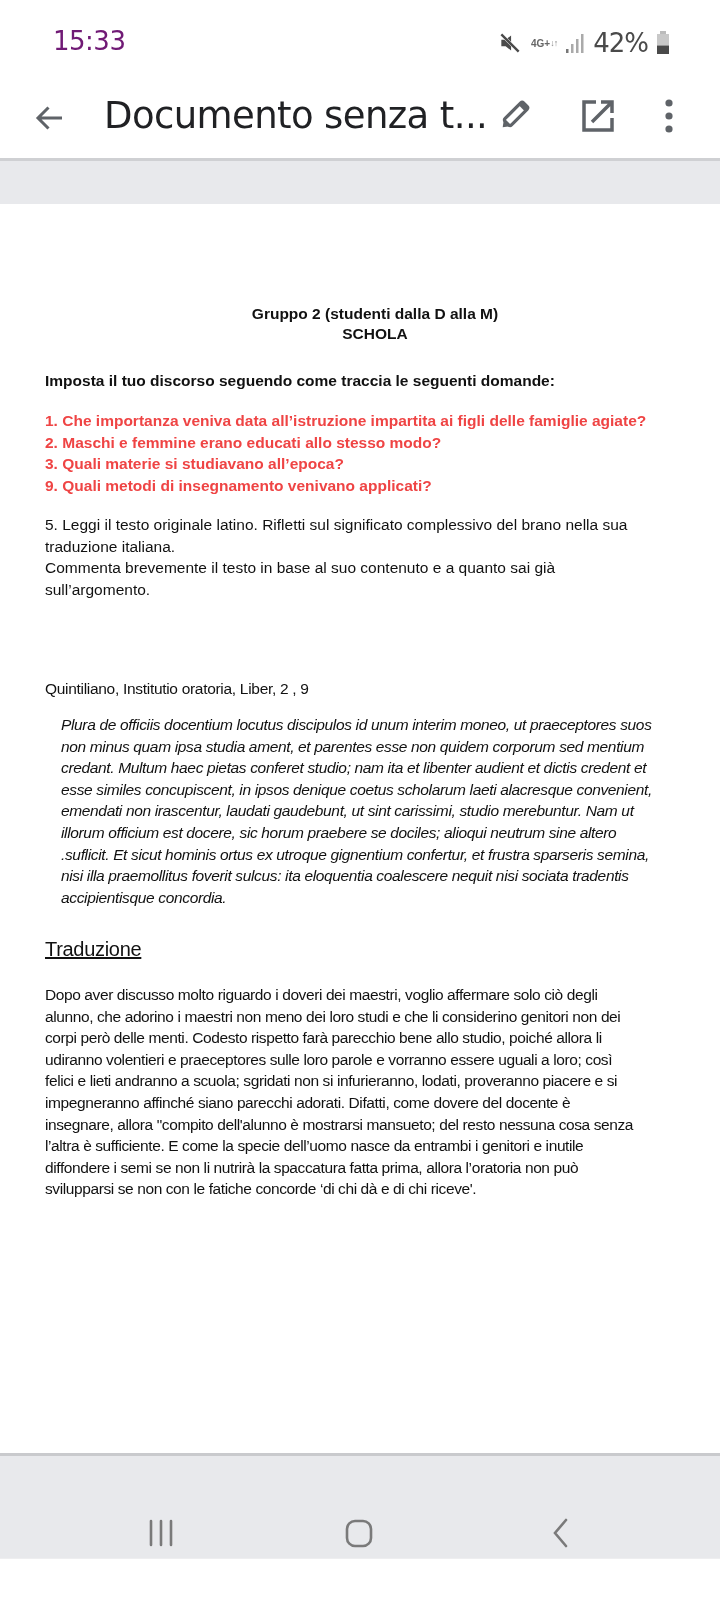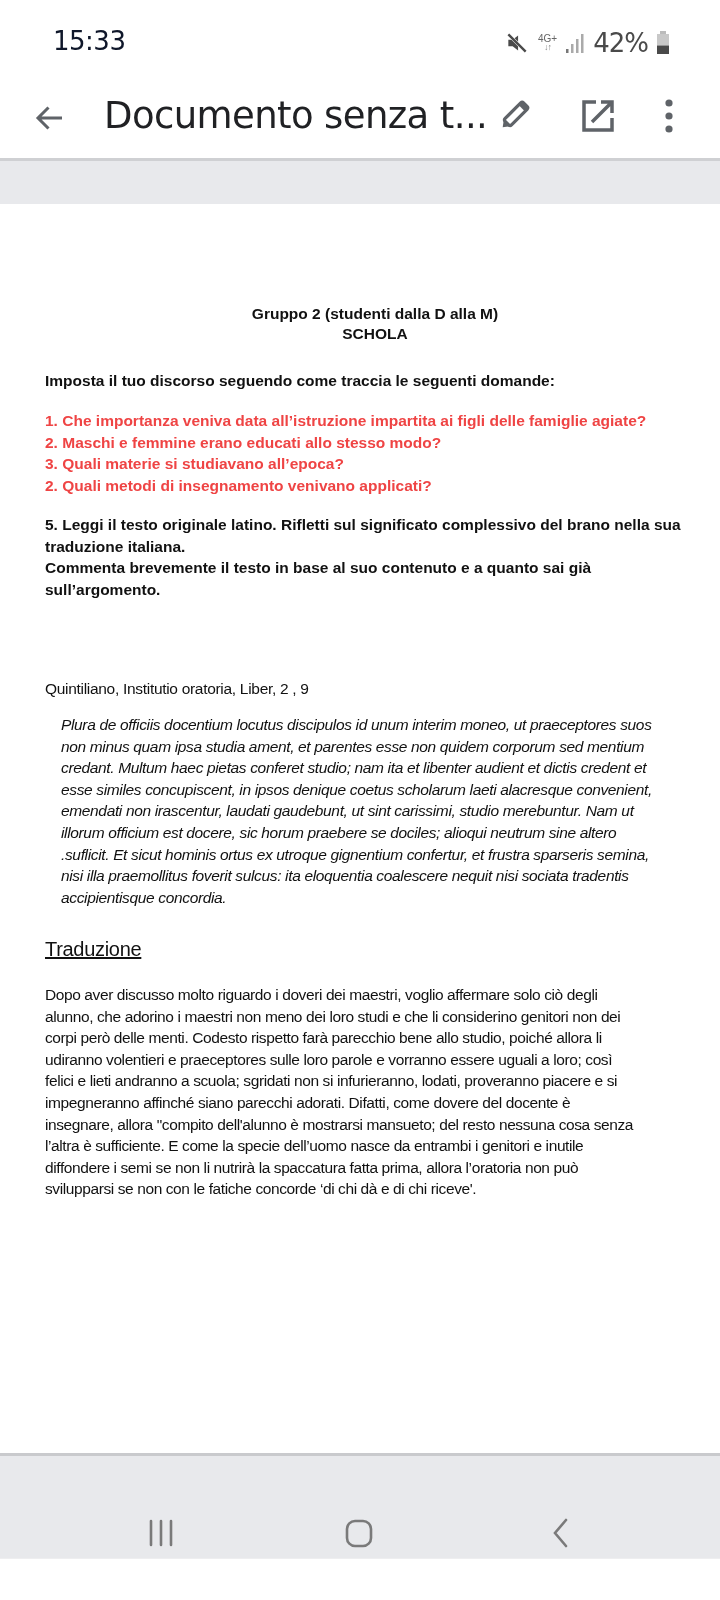--- a/index.html
+++ b/index.html
@@ -5,29 +5,29 @@
     html, body { margin: 0; padding: 0; }
     body {
       width: 720px; height: 1600px; overflow: hidden; position: relative;
       background: #ffffff; color: #202124;
       font-family: "Liberation Sans", sans-serif;
     }
     .status-bar {
       position: absolute; top: 0; left: 0; width: 720px; height: 80px;
     }
     .status-time {
-      position: absolute; left: 53px; top: 26px; font-size: 26px; color: #0f172a;
+      position: absolute; left: 53px; top: 26px; font-size: 26px; color: #701a75;
       font-family: "DejaVu Sans", sans-serif; letter-spacing: -0.5px;
     }
     .status-icons {
       position: absolute; right: 50px; top: 26px; height: 34px;
       display: flex; align-items: center; gap: 8px; color: #4a4a4a;
     }
     .status-icons svg { display: block; }
-    .net-type { display: flex; flex-direction: column; align-items: center; line-height: 9px; font-size: 10px; font-weight: normal; color: #666; }
+    .net-type { display: flex; flex-direction: row; align-items: center; line-height: 9px; font-size: 10px; font-weight: bold; color: #666; }
     .net-type .arrows { font-size: 9px; color: #888; letter-spacing: -1px; }
     .battery-pct { font-size: 26px; font-family: "DejaVu Sans", sans-serif; letter-spacing: -1px; color: #4a4a4a; }
 
     .app-bar {
       position: absolute; top: 80px; left: 0; width: 720px; height: 78px;
       display: flex; align-items: center;
     }
     .back-btn { position: absolute; left: 32px; top: 20px; width: 36px; height: 36px; }
     .doc-title {
       position: absolute; left: 104px; top: 14px; font-size: 37px; color: #202124;
@@ -55,21 +55,21 @@
     }
     .intro {
       position: absolute; top: 168px; left: 45px; font-weight: bold; font-size: 15.5px;
       color: #111; white-space: nowrap;
     }
     .questions {
       position: absolute; top: 206px; left: 45px; font-weight: bold; font-size: 15.5px;
       line-height: 21.5px; color: #ef4444; white-space: nowrap;
     }
     .q5 {
-      position: absolute; top: 310px; left: 45px; width: 670px; font-weight: bold;
+      position: absolute; top: 310px; left: 45px; width: 670px; font-weight: normal;
       font-size: 15.5px; line-height: 21.5px; color: #111;
     }
     .q5 div { white-space: nowrap; }
 
     .citation {
       position: absolute; top: 476px; left: 45px; font-size: 15.5px;
       color: #111; white-space: nowrap; font-family: "Liberation Sans", sans-serif;
       letter-spacing: -0.3px;
     }
     .latin {
@@ -163,21 +163,21 @@
 <div class="page">
   <div class="doc-head">
     <div>Gruppo 2 (studenti dalla D alla M)</div>
     <div>SCHOLA</div>
   </div>
   <div class="intro">Imposta il tuo discorso seguendo come traccia le seguenti domande:</div>
   <div class="questions">
     <div>1. Che importanza veniva data all’istruzione impartita ai figli delle famiglie agiate?</div>
     <div>2. Maschi e femmine erano educati allo stesso modo?</div>
     <div>3. Quali materie si studiavano all’epoca?</div>
-    <div>2. Quali metodi di insegnamento venivano applicati?</div>
+    <div>9. Quali metodi di insegnamento venivano applicati?</div>
   </div>
   <div class="q5">
     <div>5. Leggi il testo originale latino. Rifletti sul significato complessivo del brano nella sua</div>
     <div>traduzione italiana.</div>
     <div>Commenta brevemente il testo in base al suo contenuto e a quanto sai già</div>
     <div>sull’argomento.</div>
   </div>
 
   <div class="citation">Quintiliano, Institutio oratoria, Liber, 2 , 9</div>
   <div class="latin">

